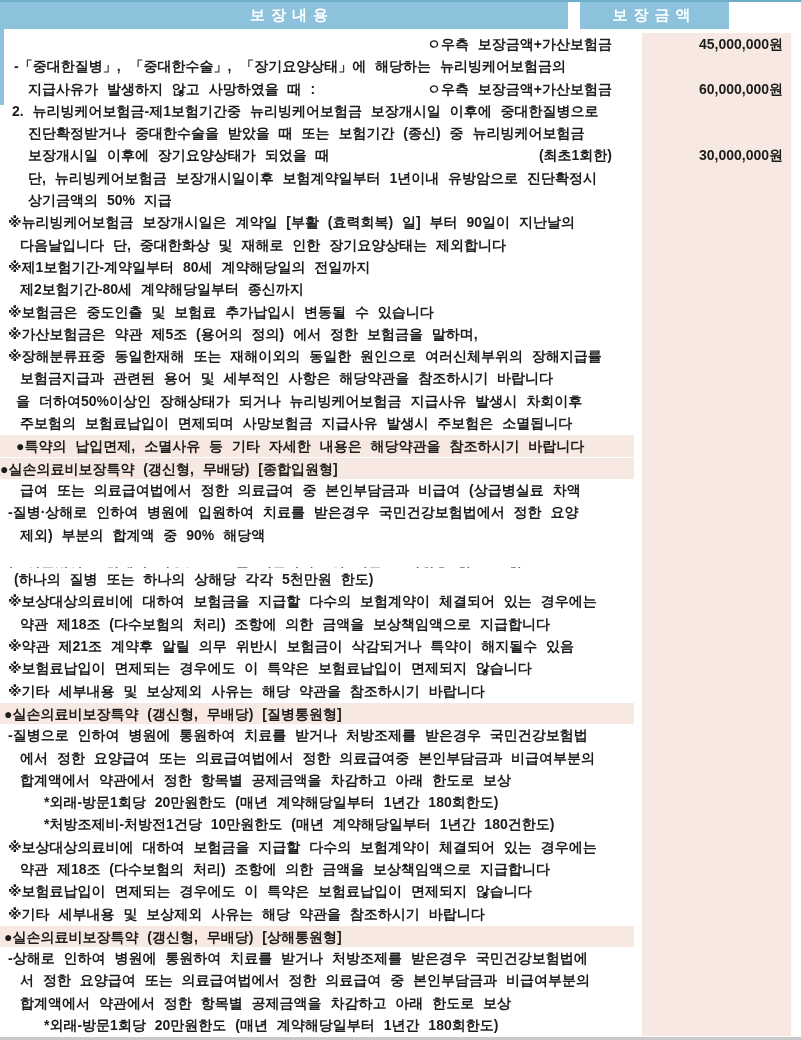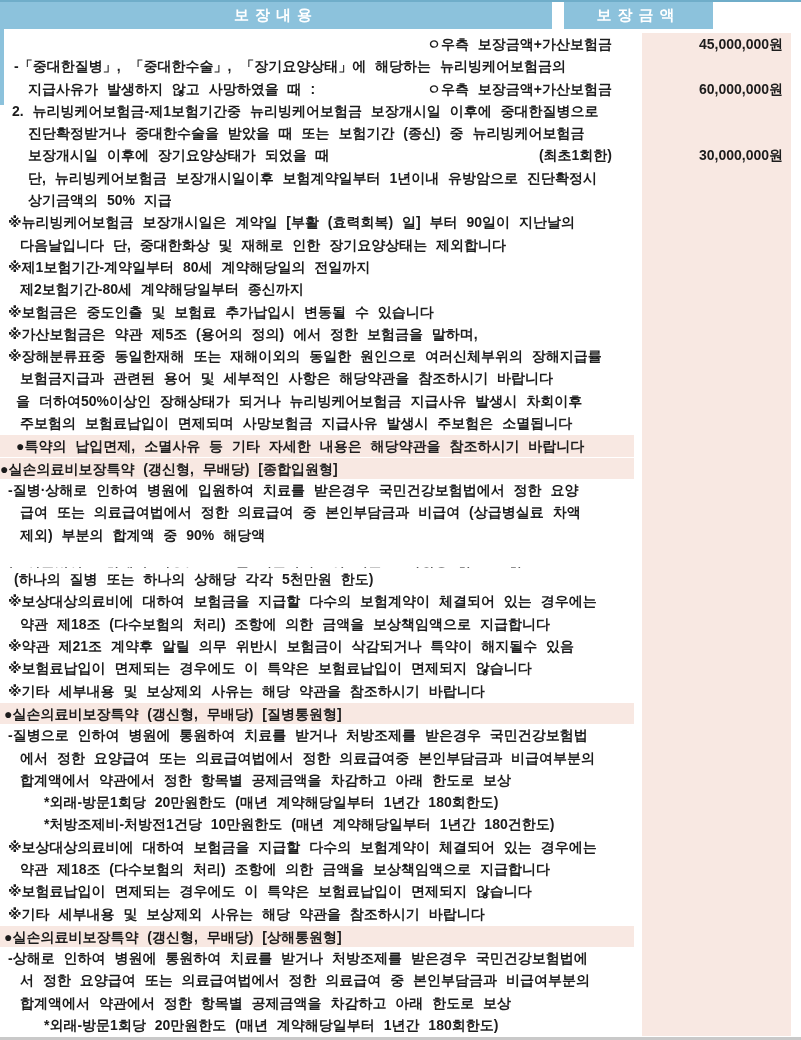--- a/index.html
+++ b/index.html
@@ -11,21 +11,21 @@
     --text:#1C1C1C;
   }
   html,body{margin:0;padding:0;}
   body{background:#fff;font-family:"Liberation Sans","DejaVu Sans",sans-serif;}
   .page{position:relative;width:801px;height:1040px;background:#fff;overflow:hidden;color:var(--text);}
 
   
   .hdr{display:flex;height:29px;border-top:2px solid var(--top-border);box-sizing:border-box;}
   .hdr-cell{background:var(--header-bg);color:var(--header-text);font-size:15px;font-weight:bold;
             letter-spacing:6px;text-align:center;line-height:26px;}
-  .hdr-left{width:552px;}
+  .hdr-left{width:552px;padding-left:16px;}
   .hdr-gap{width:12px;background:#fff;}
   .hdr-right{width:149px;}
   .hdr-margin{flex:1;background:#fff;}
 
   
   .tbl-body{padding-top:4px;}
   .row{display:flex;height:22.3px;line-height:22.3px;font-size:14px;font-weight:bold;white-space:nowrap;}
   .cell-left{width:634px;display:flex;overflow:hidden;box-sizing:border-box;}
   .cell-left .main{word-spacing:5px;}
   .cell-left .rt{margin-left:auto;padding-right:22px;word-spacing:5px;}
@@ -209,29 +209,29 @@
       <div class="row hl">
         <div class="cell-left">
           <span class="main" style="">●실손의료비보장특약 (갱신형, 무배당) [종합입원형]</span>
         </div>
         <div class="col-gap"></div>
         <div class="cell-right"></div>
         <div class="row-margin"></div>
       </div>
       <div class="row">
         <div class="cell-left">
+          <span class="main" style="padding-left: 20px;">급여 또는 의료급여법에서 정한 의료급여 중 본인부담금과 비급여 (상급병실료 차액</span>
+        </div>
+        <div class="col-gap"></div>
+        <div class="cell-right"></div>
+        <div class="row-margin"></div>
+      </div>
+      <div class="row">
+        <div class="cell-left">
           <span class="main" style="padding-left: 8px;">-질병·상해로 인하여 병원에 입원하여 치료를 받은경우 국민건강보험법에서 정한 요양</span>
-        </div>
-        <div class="col-gap"></div>
-        <div class="cell-right"></div>
-        <div class="row-margin"></div>
-      </div>
-      <div class="row">
-        <div class="cell-left">
-          <span class="main" style="padding-left: 20px;">급여 또는 의료급여법에서 정한 의료급여 중 본인부담금과 비급여 (상급병실료 차액</span>
         </div>
         <div class="col-gap"></div>
         <div class="cell-right"></div>
         <div class="row-margin"></div>
       </div>
       <div class="row">
         <div class="cell-left">
           <span class="main" style="padding-left: 20px;">제외) 부분의 합계액 중 90% 해당액</span>
         </div>
         <div class="col-gap"></div>

